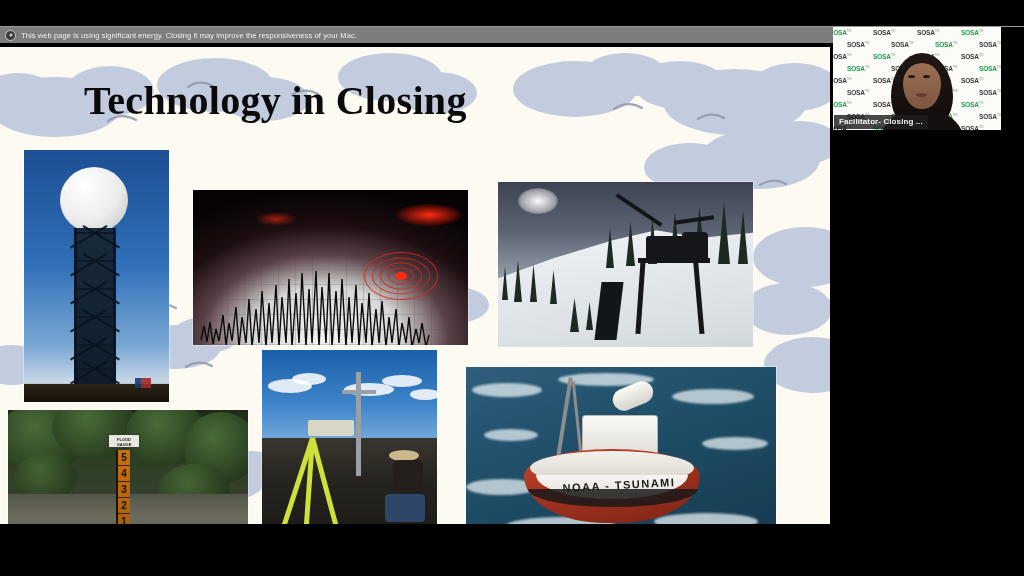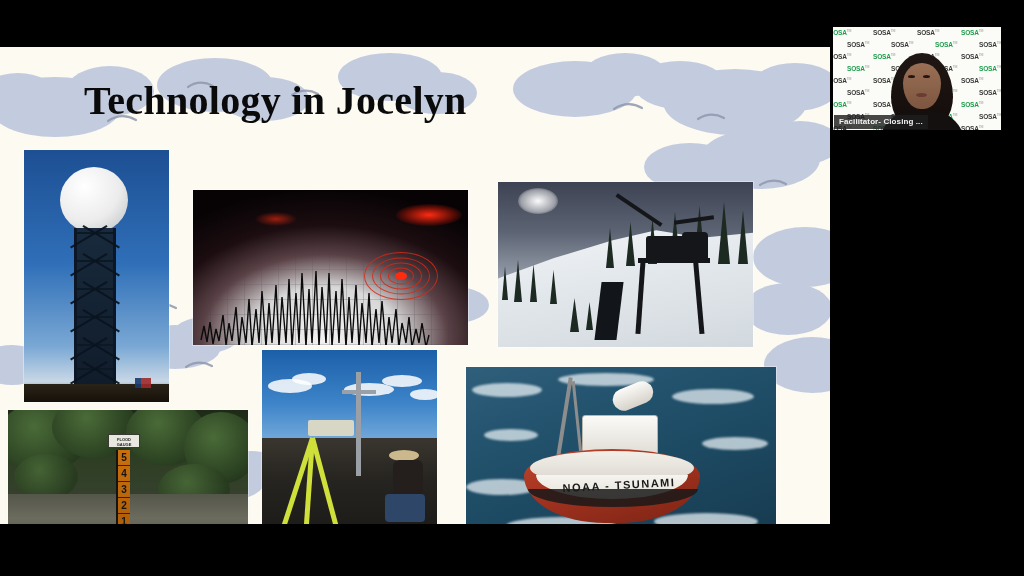--- a/index.html
+++ b/index.html
@@ -213,20 +213,24 @@
     position:absolute; left:1001px; top:27px; width:23px; height:103px; background:#000;
   }
 </style>
 </head>
 <body>
 
 <div id="screen">
 
   <div style="position:absolute;left:0;top:0;width:1024px;height:26px;background:#000;"></div>
 
+  <div id="notif-bar">
+    <div id="notif-icon"></div>
+    <div id="notif-text">This web page is using significant energy. Closing it may improve the responsiveness of your Mac.</div>
+  </div>
 
   <div id="slide">
 
     <svg id="clouds" viewBox="0 0 830 477" preserveAspectRatio="none">
       <g class="cloud" fill="#c3cbdf">
         <ellipse cx="55" cy="60" rx="66" ry="30"></ellipse>
         <ellipse cx="110" cy="44" rx="44" ry="25"></ellipse>
         <ellipse cx="18" cy="48" rx="38" ry="22"></ellipse>
         <ellipse cx="215" cy="38" rx="58" ry="27"></ellipse>
         <ellipse cx="265" cy="52" rx="44" ry="22"></ellipse>
@@ -257,21 +261,21 @@
         <path d="M292 48 q13 -8 26 -1"></path>
         <path d="M614 62 q14 -9 28 -1"></path>
         <path d="M698 72 q13 -8 26 -1"></path>
         <path d="M760 138 q13 -8 26 -1"></path>
         <path d="M150 262 q13 -8 26 -1"></path>
         <path d="M186 320 q13 -8 26 -1"></path>
         <path d="M430 272 q13 -8 26 -1"></path>
       </g>
     </svg>
 
-    <div id="slide-title">Technology in Jocelyn</div>
+    <div id="slide-title">Technology in Closing</div>
 
     <div class="photo" id="ph-radar">
       <div class="sky"></div>
       <div class="dome"></div>
       <div class="tower">
         <div class="x" style="top:4px"></div>
           <div class="x" style="top:32px"></div>
         <div class="x" style="top:60px"></div>
           <div class="x" style="top:88px"></div>
         <div class="x" style="top:116px"></div>

